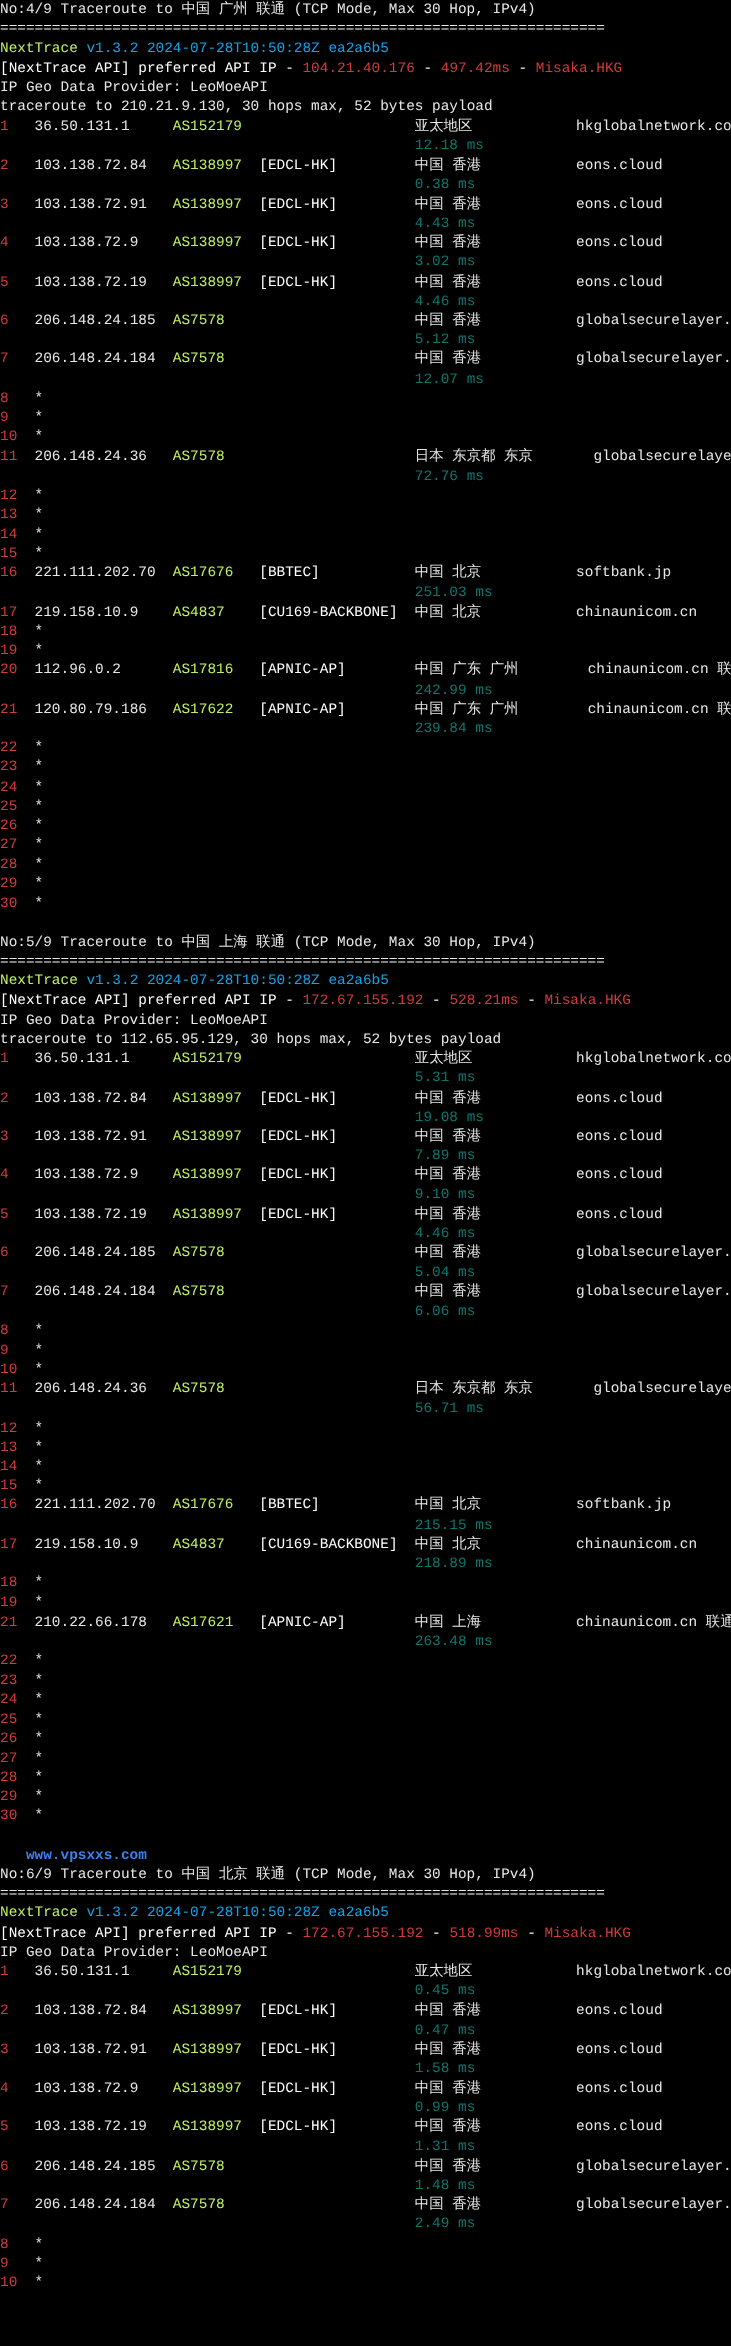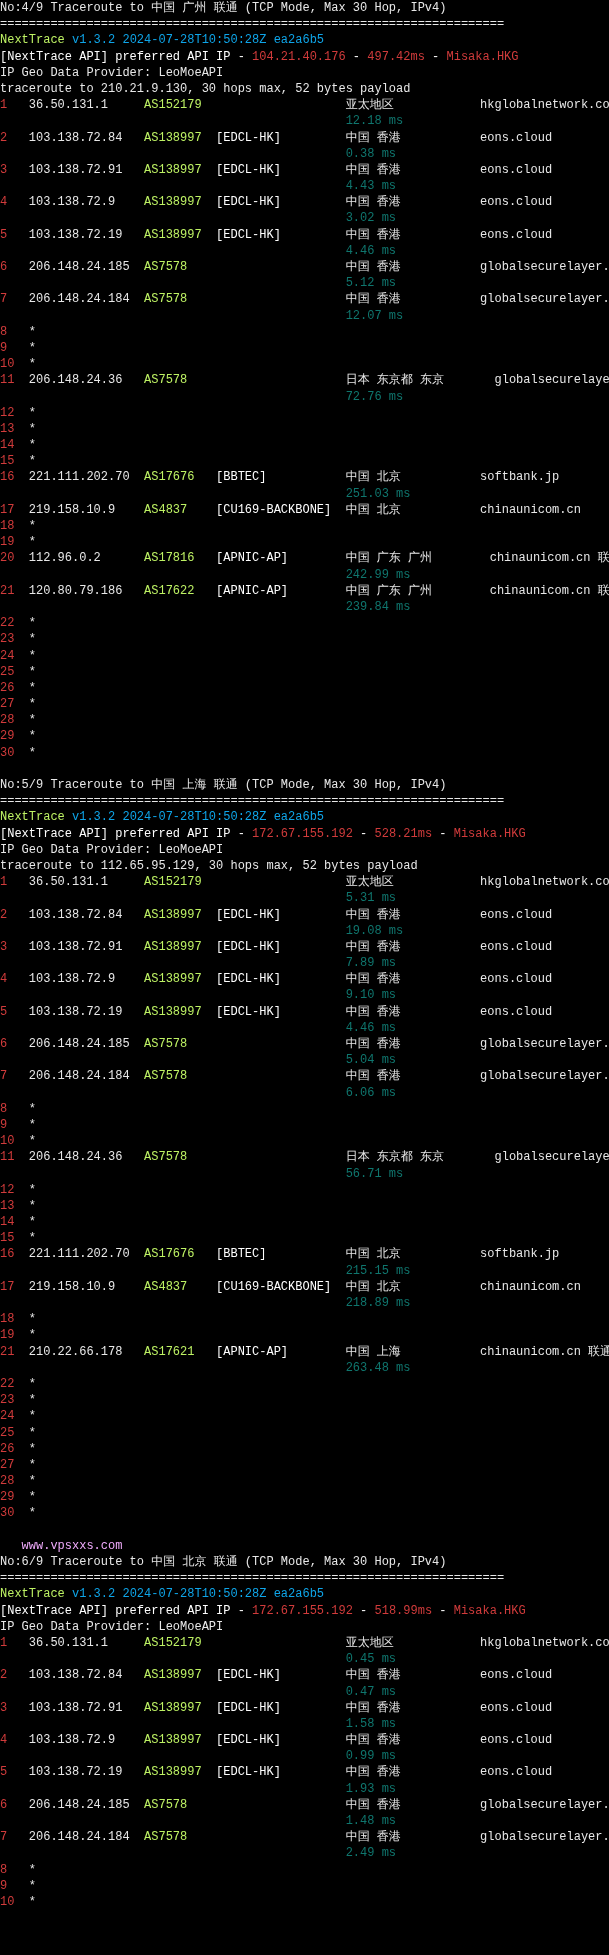--- a/index.html
+++ b/index.html
@@ -11,21 +11,21 @@
     line-height: 1.35;
     width: 609px;
   }
   .line { white-space: pre; }
   .white { color: #e8e8e8; }
   .gray  { color: #0ea5e9; }
   .yellow{ color: #bef264; }
   .green { color: #ffffff; }
   .red   { color: #d13b3b; }
   .cyan  { color: #0f766e; }
-  .watermark { color:#f0abfc; font-weight:normal; white-space:pre; }
+  .watermark { color:#3b82f6; font-weight:bold; white-space:pre; }
 </style>
 </head>
 <body>
 
 <div id="out">
     <div class="line"><span class="white">No:4/9 Traceroute to 中国 广州 联通 (TCP Mode, Max 30 Hop, IPv4)</span></div>
     <div class="line"><span class="white">======================================================================</span></div>
     <div class="line"><span class="yellow">NextTrace</span> <span class="gray">v1.3.2 2024-07-28T10:50:28Z ea2a6b5</span></div>
     <div class="line"><span class="green">[NextTrace API] preferred API IP - </span><span class="red">104.21.40.176</span><span class="green"> - </span><span class="red">497.42ms</span><span class="green"> - </span><span class="red">Misaka.HKG</span></div>
     <div class="line"><span class="white">IP Geo Data Provider: LeoMoeAPI</span></div>
@@ -127,21 +127,21 @@
     <div class="line"><span class="white">IP Geo Data Provider: LeoMoeAPI</span></div>
     <div class="line"><span class="red">1   </span><span class="white">36.50.131.1     </span><span class="yellow">AS152179  </span><span class="green">                  </span><span class="white">亚太地区            </span><span class="white">hkglobalnetwork.com</span></div>
     <div class="line">                                                <span class="cyan">0.45 ms</span></div>
     <div class="line"><span class="red">2   </span><span class="white">103.138.72.84   </span><span class="yellow">AS138997  </span><span class="green">[EDCL-HK]         </span><span class="white">中国 香港           </span><span class="white">eons.cloud</span></div>
     <div class="line">                                                <span class="cyan">0.47 ms</span></div>
     <div class="line"><span class="red">3   </span><span class="white">103.138.72.91   </span><span class="yellow">AS138997  </span><span class="green">[EDCL-HK]         </span><span class="white">中国 香港           </span><span class="white">eons.cloud</span></div>
     <div class="line">                                                <span class="cyan">1.58 ms</span></div>
     <div class="line"><span class="red">4   </span><span class="white">103.138.72.9    </span><span class="yellow">AS138997  </span><span class="green">[EDCL-HK]         </span><span class="white">中国 香港           </span><span class="white">eons.cloud</span></div>
     <div class="line">                                                <span class="cyan">0.99 ms</span></div>
     <div class="line"><span class="red">5   </span><span class="white">103.138.72.19   </span><span class="yellow">AS138997  </span><span class="green">[EDCL-HK]         </span><span class="white">中国 香港           </span><span class="white">eons.cloud</span></div>
-    <div class="line">                                                <span class="cyan">1.93 ms</span></div>
+    <div class="line">                                                <span class="cyan">1.31 ms</span></div>
     <div class="line"><span class="red">6   </span><span class="white">206.148.24.185  </span><span class="yellow">AS7578    </span><span class="green">                  </span><span class="white">中国 香港           </span><span class="white">globalsecurelayer.com</span></div>
     <div class="line">                                                <span class="cyan">1.48 ms</span></div>
     <div class="line"><span class="red">7   </span><span class="white">206.148.24.184  </span><span class="yellow">AS7578    </span><span class="green">                  </span><span class="white">中国 香港           </span><span class="white">globalsecurelayer.com</span></div>
     <div class="line">                                                <span class="cyan">2.49 ms</span></div>
     <div class="line"><span class="red">8   </span><span class="white">*</span></div>
     <div class="line"><span class="red">9   </span><span class="white">*</span></div>
     <div class="line"><span class="red">10  </span><span class="white">*</span></div>
   </div>
 
 </body></html>

